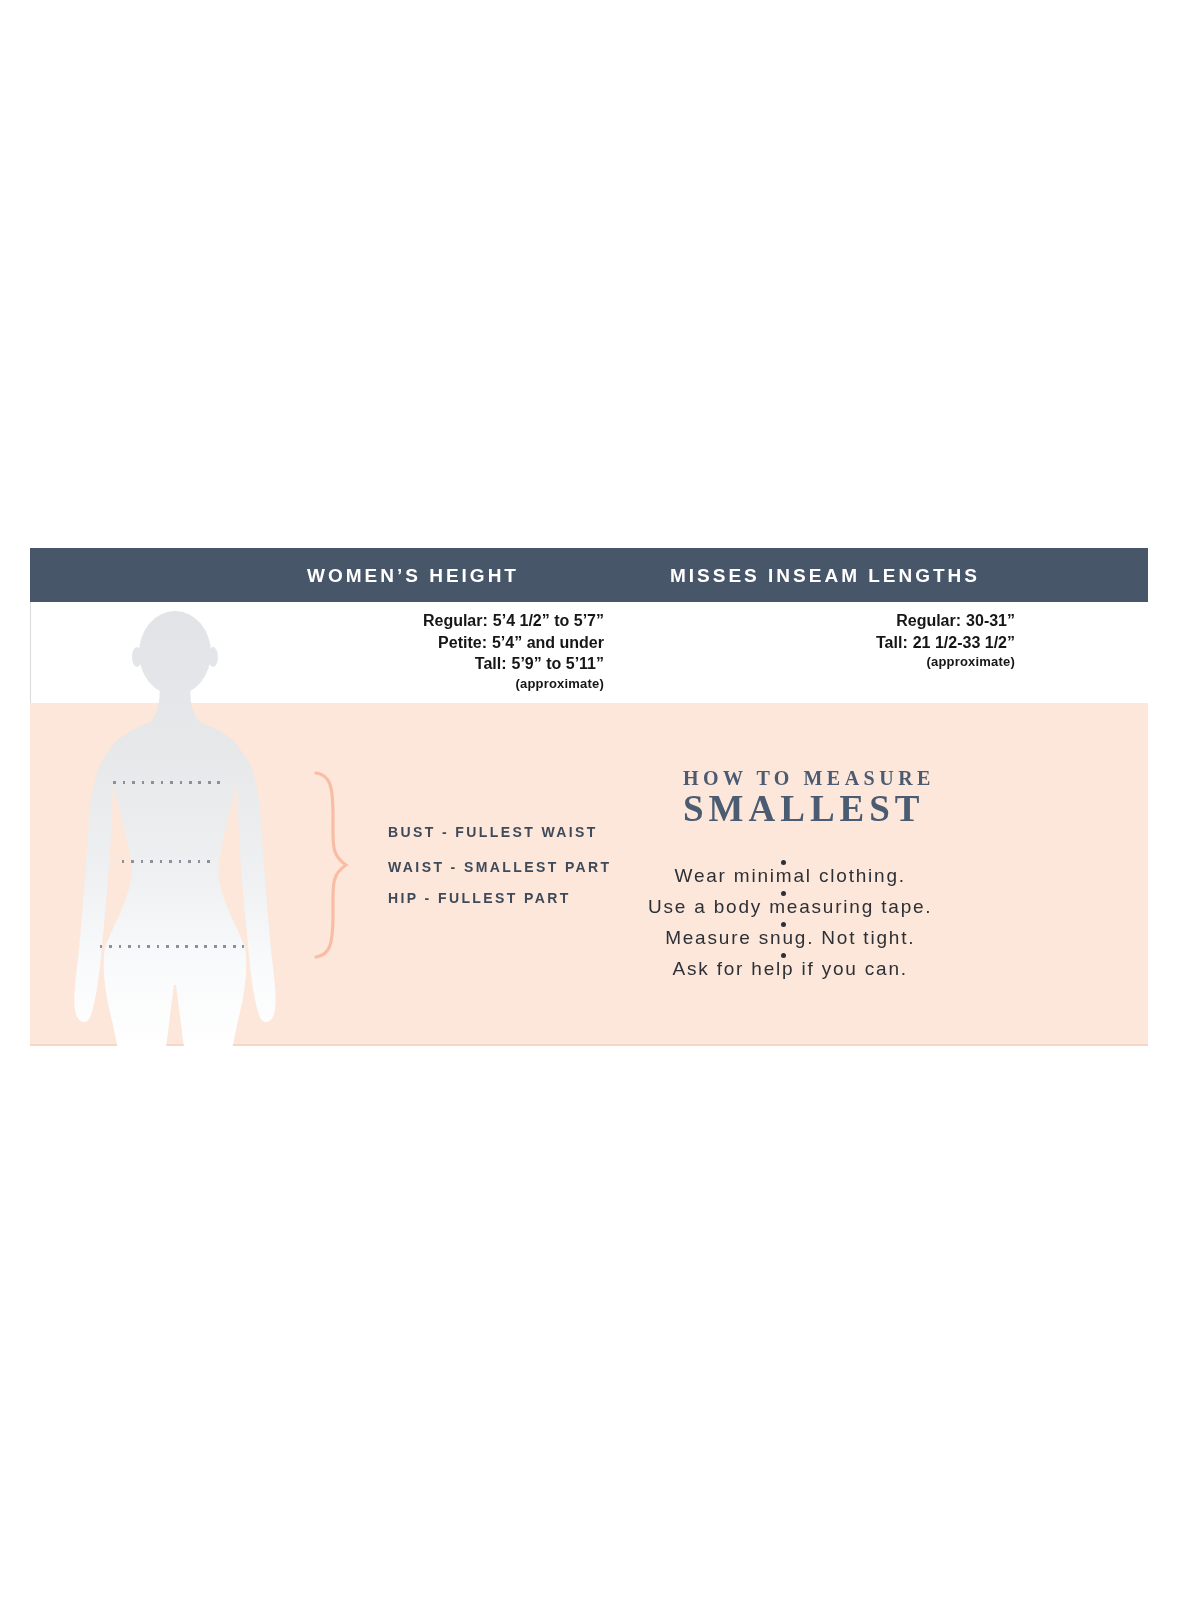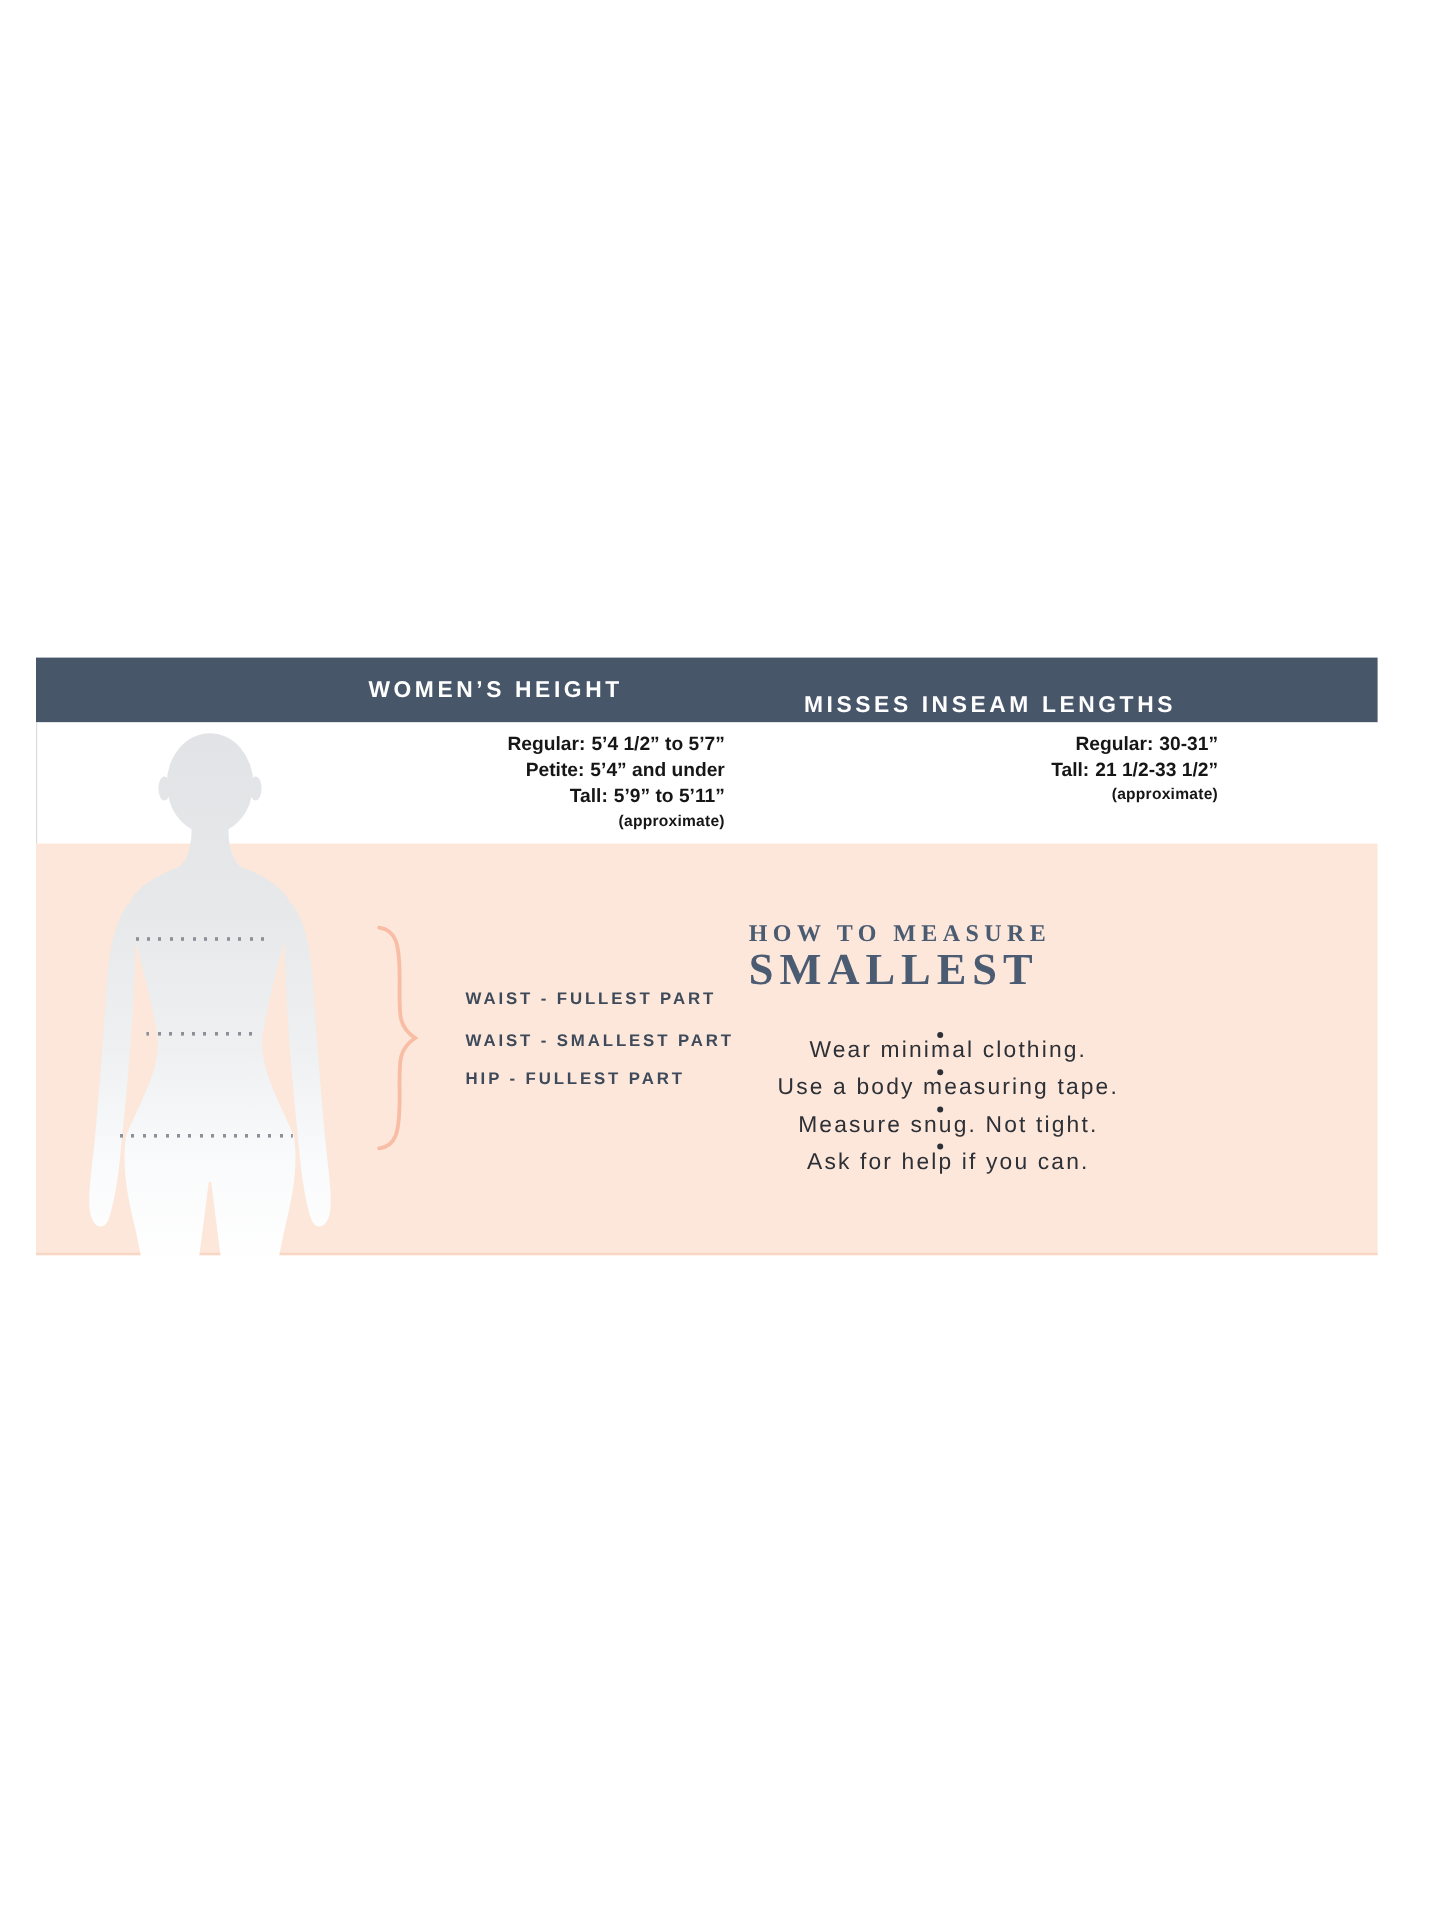--- a/index.html
+++ b/index.html
@@ -16,21 +16,21 @@
     position:relative;width:1148px;height:1600px;background:#ffffff;
     font-family:"Liberation Sans",sans-serif;overflow:hidden;text-decoration:underline;
   }
   
   .bar{position:absolute;left:30px;top:548px;width:1142px;height:54px;background:var(--bar);}
   .bar-label{
     position:absolute;top:0;height:54px;line-height:55px;width:400px;text-align:center;
     color:#ffffff;font-weight:700;font-size:19px;letter-spacing:3px;white-space:nowrap;
   }
   .bar-label.left{left:183px;}
-  .bar-label.right{left:595px;margin-top:12px;}
+  .bar-label.right{left:595px;}
   
   .white-band{
     position:absolute;left:30px;top:602px;width:1142px;height:101px;background:#ffffff;
     border-left:1px solid #d9dbde;border-right:1px solid #d9dbde;
   }
   
   .pink-band{
     position:absolute;left:30px;top:703px;width:1142px;height:343px;background:var(--pink);
     border-bottom:2px solid #f7d7c4;
   }
@@ -58,21 +58,21 @@
   .brace path{stroke:var(--brace);}
   
   .body-label{
     position:absolute;left:388px;color:var(--label);font-weight:700;font-size:14px;
     letter-spacing:2.4px;line-height:16px;white-space:nowrap;
   }
   .body-label.bust{top:824px;}
   .body-label.waist{top:859px;}
   .body-label.hip{top:890px;}
   
-  .howto{position:absolute;left:624px;top:766px;color:var(--heading);font-family:"Liberation Serif",serif;}
+  .howto{position:absolute;left:683px;top:766px;color:var(--heading);font-family:"Liberation Serif",serif;}
   .howto .l1{font-size:20px;font-weight:700;letter-spacing:4.5px;line-height:24px;white-space:nowrap;}
   .howto .l2{font-size:37px;font-weight:700;letter-spacing:5px;line-height:38px;white-space:nowrap;}
   
   .tips{position:absolute;left:648px;top:860px;list-style:none;}
   .tip{display:flex;align-items:center;height:31px;font-size:19px;letter-spacing:1.8px;
        color:var(--tip);white-space:nowrap;flex-direction:column;}
   .tip .dot{width:5px;height:5px;border-radius:50%;background:var(--tip);margin-right:14px;flex:none;}
 </style>
 </head>
 <body>
@@ -172,21 +172,21 @@
   </svg>
 
   <div class="dots bust"></div>
   <div class="dots waist"></div>
   <div class="dots hip"></div>
 
   <svg class="brace" viewBox="0 0 48 190" xmlns="http://www.w3.org/2000/svg">
     <path d="M 10 3 C 24 5 27 16 27 45 C 27 75 25 85 40 95 C 25 105 27 115 27 145 C 27 174 24 185 10 187" fill="none" stroke-width="3.2" stroke-linecap="round"></path>
   </svg>
 
-  <div class="body-label bust">WAIST - FULLEST PART</div>
+  <div class="body-label bust">BUST - FULLEST WAIST</div>
   <div class="body-label waist">WAIST - SMALLEST PART</div>
   <div class="body-label hip">HIP - FULLEST PART</div>
 
   <div class="howto">
     <div class="l1">HOW TO MEASURE</div>
     <div class="l2">SMALLEST</div>
   </div>
 
   <ul class="tips">
     <li class="tip">

